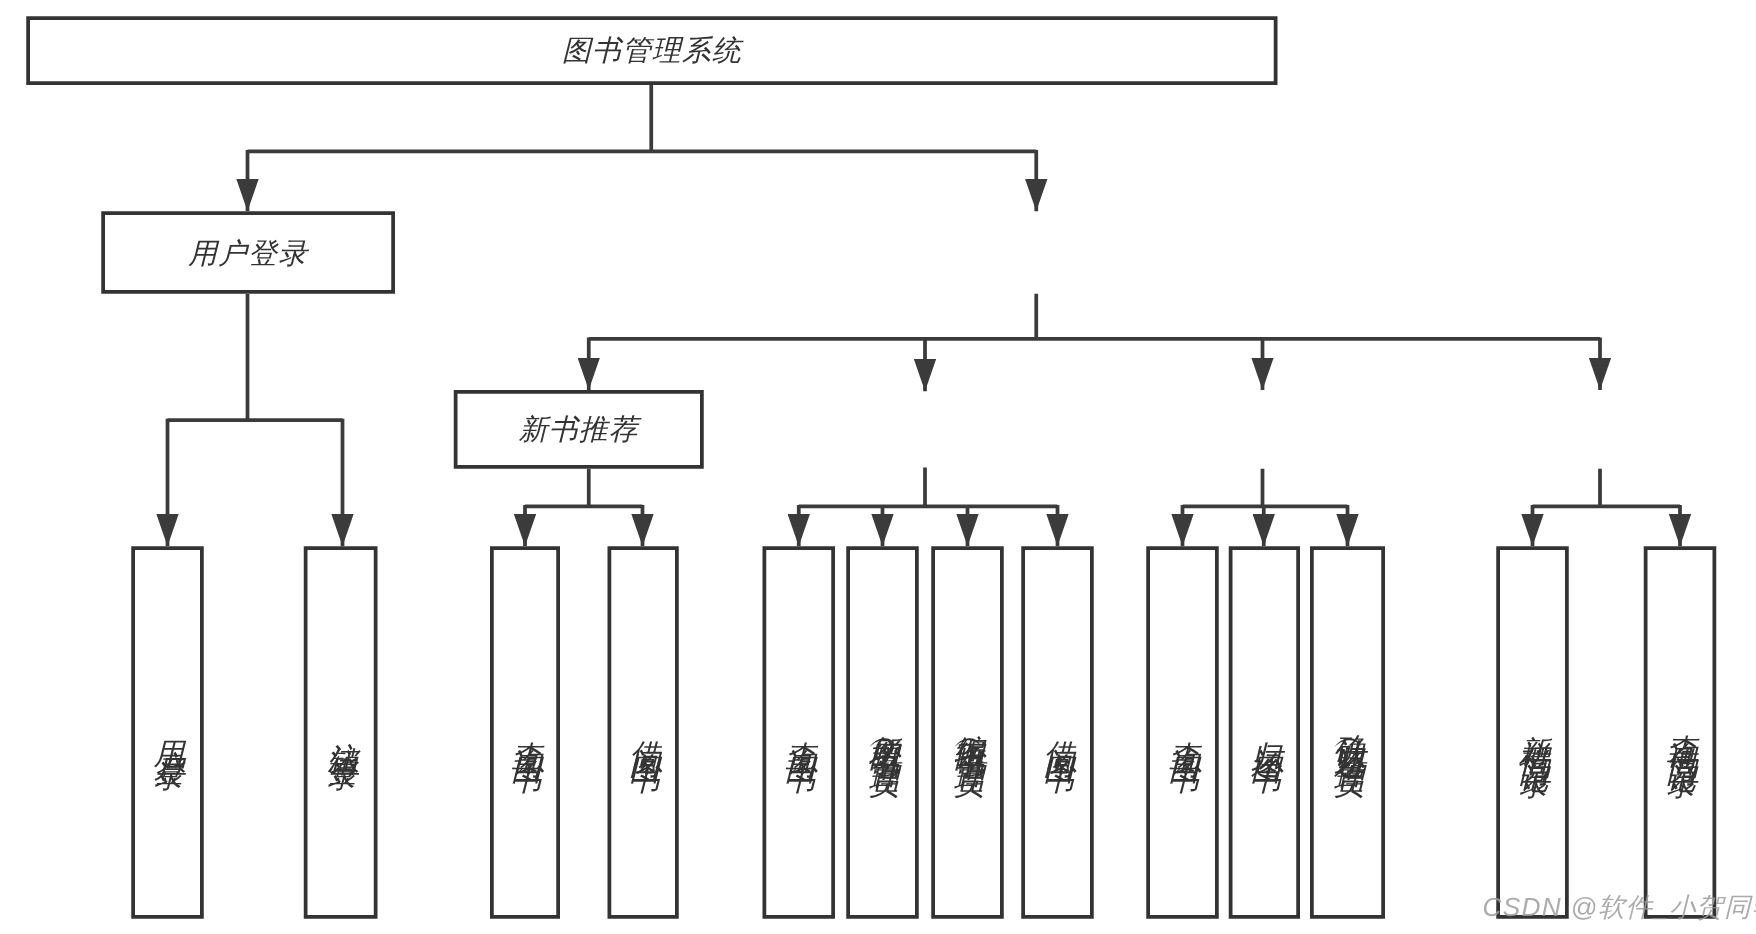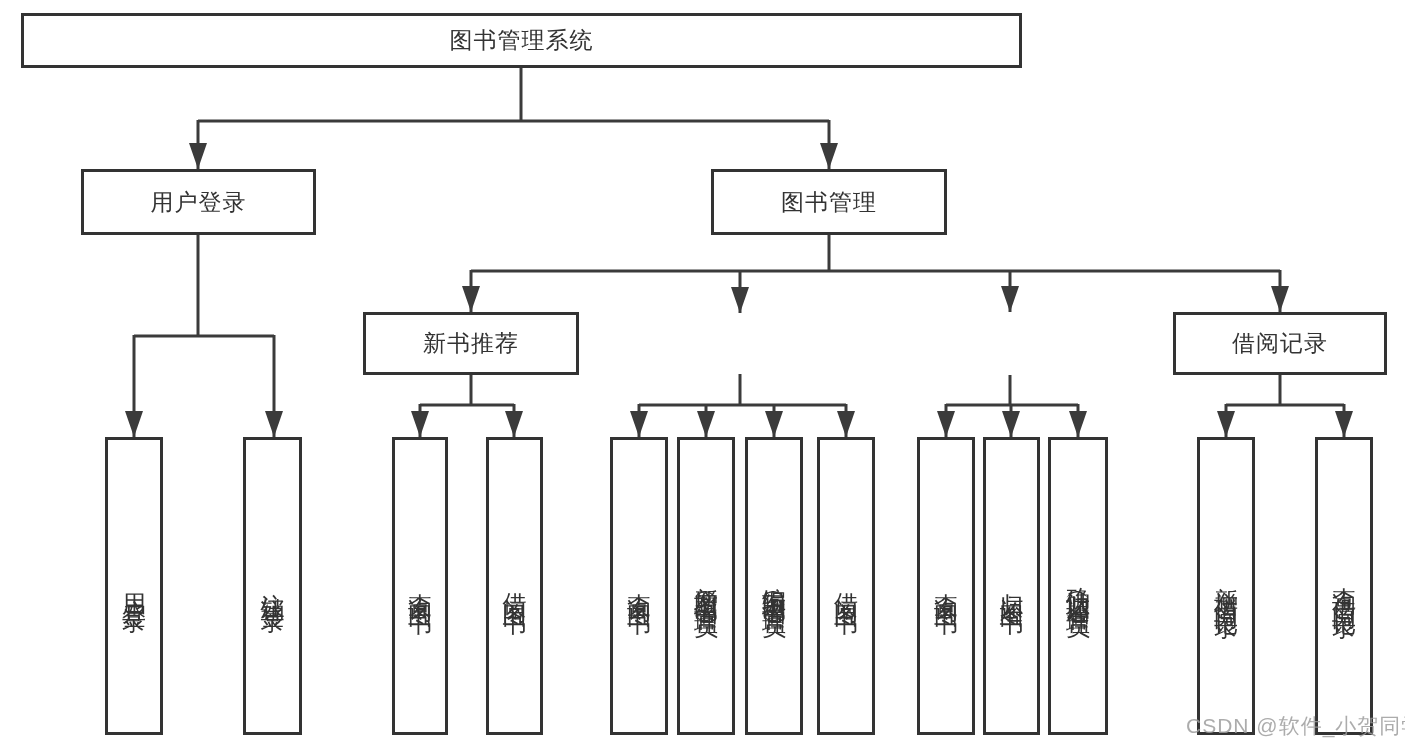--- a/index.html
+++ b/index.html
@@ -2,20 +2,21 @@
 <html><head>
 <meta charset="utf-8">
 <style>
   html,body{margin:0;padding:0;background:#ffffff;}
   .canvas{
     position:relative;
     width:1405px;height:747px;
     background:#ffffff;
     font-family:"Liberation Sans","DejaVu Sans",sans-serif;
     overflow:hidden;
+    font-style:italic;
   }
   .connectors{position:absolute;left:0;top:0;z-index:1;}
   .node{
     position:absolute;
     box-sizing:border-box;
     border:3px solid #333333;
     background:#ffffff;
     display:flex;align-items:center;justify-content:center;
     font-size:23px;color:#333333;
     letter-spacing:1px;
@@ -95,24 +96,22 @@
       <path d="M1280 375 V405"></path>
       <path d="M1226 405 H1344"></path>
       <path d="M1226 404 V437" marker-end="url(#arw)"></path>
       <path d="M1344 404 V437" marker-end="url(#arw)"></path>
     </g>
   </svg>
 
   <div class="node" style="left:21px;top:13px;width:1001px;height:55px">图书管理系统</div>
 
   <div class="node" style="left:81px;top:169px;width:235px;height:66px">用户登录</div>
-  <div class="node" style="left:711px;top:169px;width:236px;height:66px">图书管理</div>
 
-  <div class="node" style="left:363px;top:312px;width:216px;height:63px">新书推荐</div>
-  <div class="node" style="left:1173px;top:312px;width:214px;height:63px">借阅记录</div>
+  <div class="node" style="left:363px;top:312px;width:200px;height:63px">新书推荐</div>
 
   <div class="leaf" style="left:105px;top:437px;width:58px;height:298px">用户登录</div>
   <div class="leaf" style="left:243px;top:437px;width:59px;height:298px">注销登录</div>
 
   <div class="leaf" style="left:392px;top:437px;width:56px;height:298px">查询图书</div>
   <div class="leaf" style="left:486px;top:437px;width:57px;height:298px">借阅图书</div>
 
   <div class="leaf" style="left:610px;top:437px;width:58px;height:298px">查询图书</div>
   <div class="leaf" style="left:677px;top:437px;width:58px;height:298px;letter-spacing:4px">新增图书（管理员）</div>
   <div class="leaf" style="left:745px;top:437px;width:58px;height:298px;letter-spacing:4px">编辑图书（管理员）</div>

